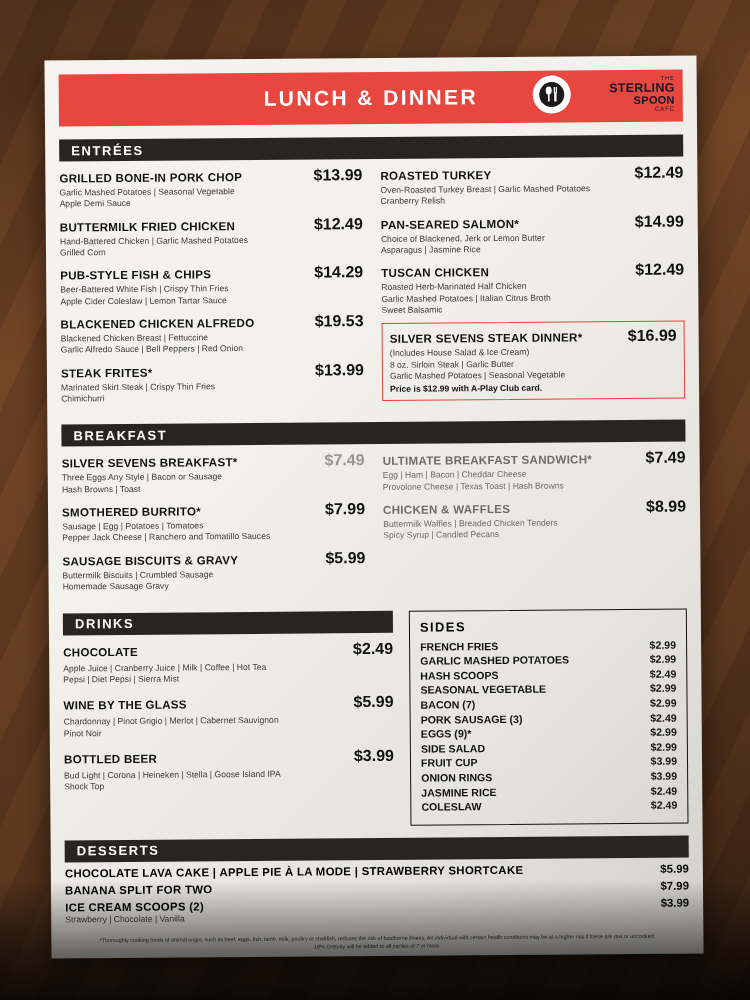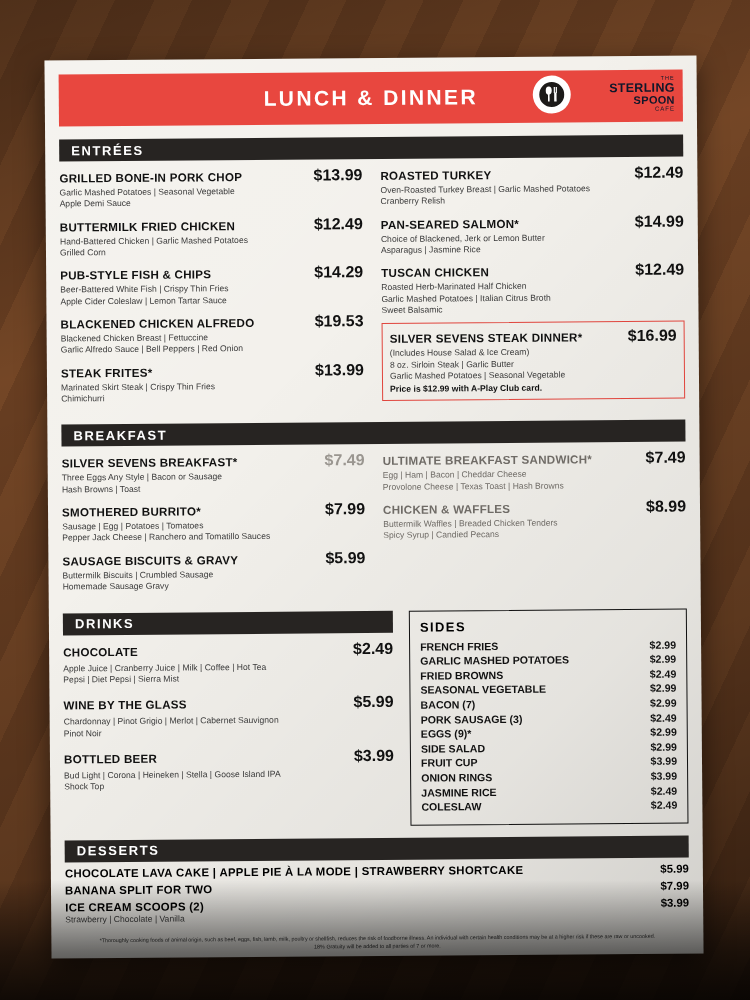--- a/index.html
+++ b/index.html
@@ -274,21 +274,21 @@
           <div class="sides-title">SIDES</div>
           <div class="side-row">
               <span>FRENCH FRIES</span>
               <span>$2.99</span>
             </div>
           <div class="side-row">
               <span>GARLIC MASHED POTATOES</span>
               <span>$2.99</span>
             </div>
           <div class="side-row">
-              <span>FRIED BROWNS</span>
+              <span>HASH SCOOPS</span>
               <span>$2.49</span>
             </div>
           <div class="side-row">
               <span>SEASONAL VEGETABLE</span>
               <span>$2.99</span>
             </div>
           <div class="side-row">
               <span>BACON (7)</span>
               <span>$2.99</span>
             </div>

